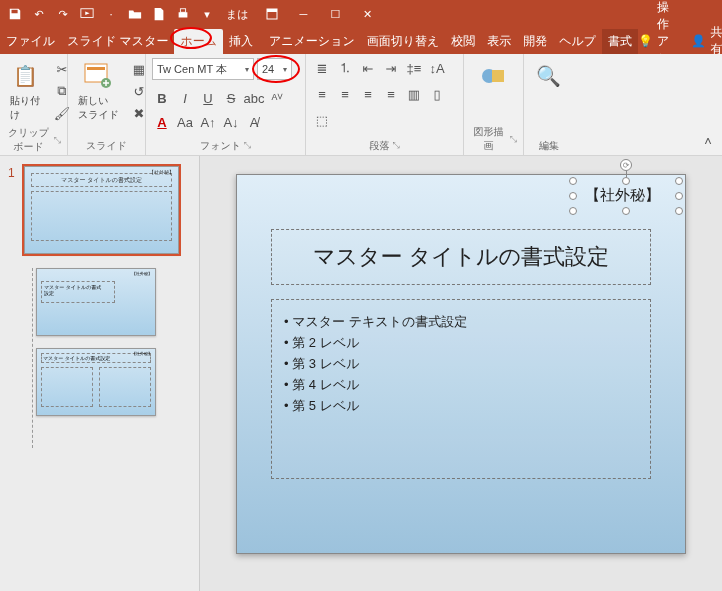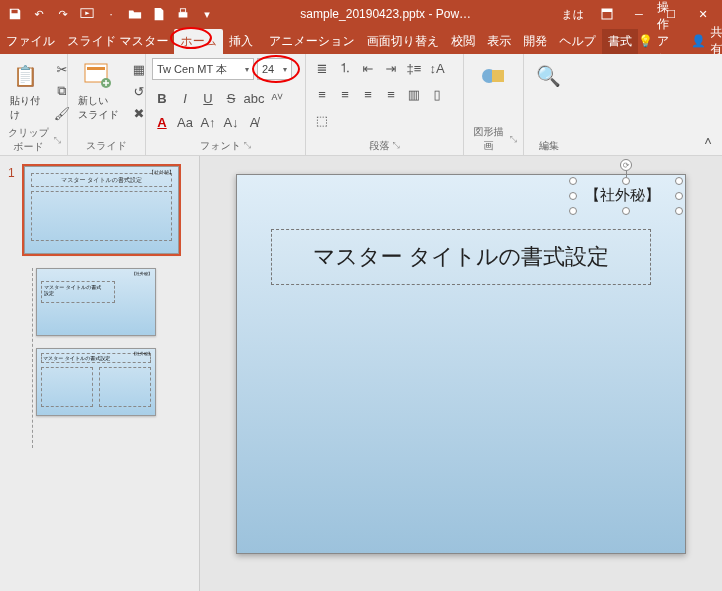--- a/index.html
+++ b/index.html
@@ -95,21 +95,20 @@
         </svg>
       </div>
     <div class="qat-btn">
         <svg width="14" height="14" viewBox="0 0 16 16">
           <rect x="3" y="6" width="10" height="6" fill="#fff"></rect>
           <rect x="5" y="2" width="6" height="4" fill="none" stroke="#fff"></rect>
         </svg>
       </div>
     <div class="qat-btn">▾</div>
   </div>
-  <div class="title-text">sample_20190423.pptx - Pow…</div>
   <div class="user-name">まは</div>
   <div class="win-controls">
     <div class="win-btn">
         <svg width="12" height="12" viewBox="0 0 12 12">
           <rect x="1" y="1" width="10" height="10" fill="none" stroke="#fff"></rect>
           <rect x="1" y="1" width="10" height="3" fill="#fff"></rect>
         </svg>
       </div>
     <div class="win-btn">─</div>
     <div class="win-btn">☐</div>
@@ -306,15 +305,24 @@
         <div class="handle" style="right:-4px;top:50%;margin-top:-4px;"></div>
         <div class="handle" style="left:-4px;bottom:-4px;"></div>
         <div class="handle" style="left:50%;bottom:-4px;margin-left:-4px;"></div>
         <div class="handle" style="right:-4px;bottom:-4px;"></div>
         <div class="confidential" style="position:absolute;left:6px;top:3px;right:auto;font-size:15px;">【社外秘】</div>
       </div>
 
       <div class="placeholder ph-title">
         <span>マスター タイトルの書式設定</span>
       </div>
+      <div class="placeholder ph-body">
+        <ul>
+          <li class="lv1">マスター テキストの書式設定</li>
+          <li class="lv2">第 2 レベル</li>
+          <li class="lv3">第 3 レベル</li>
+          <li class="lv4">第 4 レベル</li>
+          <li class="lv5">第 5 レベル</li>
+        </ul>
+      </div>
     </div>
   </div>
 </div>
 
 </body></html>

